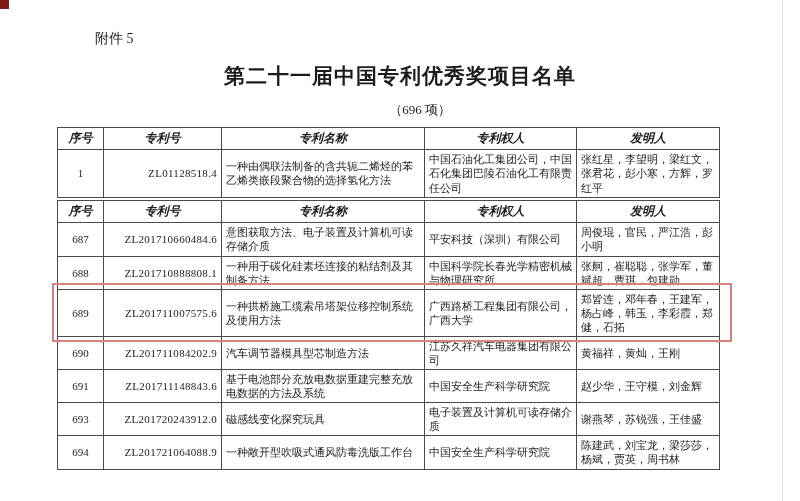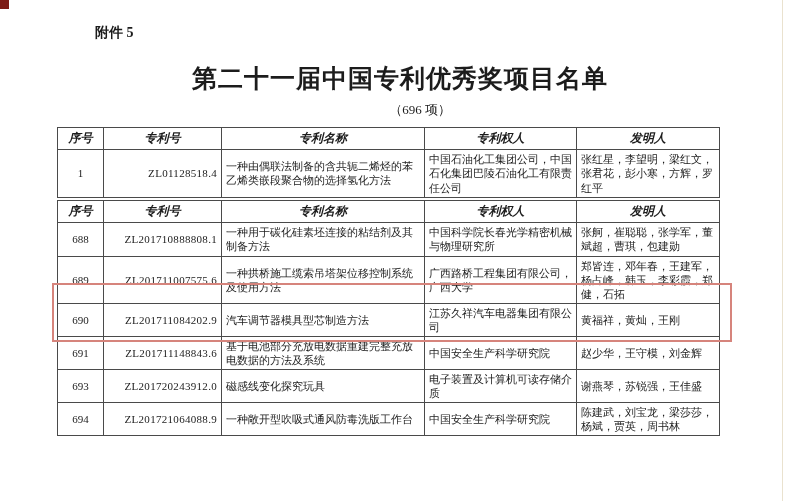--- a/index.html
+++ b/index.html
@@ -3,23 +3,23 @@
 <meta charset="utf-8">
 <style>
   html,body{margin:0;padding:0;background:#ffffff;}
   #page{
     position:relative;width:800px;height:501px;overflow:hidden;
     background:#ffffff;color:#1c1c1c;
     font-family:"Liberation Serif","DejaVu Serif",serif;
   }
   #corner-marker{position:absolute;left:0;top:0;width:9px;height:9px;background:#7d1b16;}
   #page-edge-line{position:absolute;left:782px;top:0;width:1px;height:501px;background:#eae2cf;}
-  #attachment-label{position:absolute;left:95px;top:24px;font-size:14px;font-weight:bold;}
+  #attachment-label{position:absolute;left:95px;top:30px;font-size:14px;font-weight:normal;}
   #doc-title{position:absolute;left:0;top:62px;width:800px;text-align:center;
-    font-size:25px;font-weight:bold;letter-spacing:1px;}
+    font-size:21px;font-weight:bold;letter-spacing:1px;}
   #doc-subtitle{position:absolute;left:0;top:101px;width:800px;text-align:center;font-size:13px;margin-left:20px;}
   table.patent-table{
     position:absolute;left:57px;width:662px;border-collapse:collapse;table-layout:fixed;
     font-size:11px;line-height:1.28;
   }
   #table-1{top:127px;}
   #table-2{top:200px;}
   .patent-table th,.patent-table td{
     border:1px solid #4a4a4a;padding:2px 4px;vertical-align:middle;
     overflow:hidden;word-break:break-all;
@@ -91,20 +91,27 @@
         <tr>
           <th>序号</th>
           <th>专利号</th>
           <th>专利名称</th>
           <th>专利权人</th>
           <th>发明人</th>
         </tr>
       </thead>
     <tbody>
         <tr>
+          <td class="c0">687</td>
+          <td class="c1">ZL201710660484.6</td>
+          <td class="c2">意图获取方法、电子装置及计算机可读存储介质</td>
+          <td class="c3">平安科技（深圳）有限公司</td>
+          <td class="c4">周俊琨，官民，严江浩，彭小明</td>
+        </tr>
+        <tr>
           <td class="c0">688</td>
           <td class="c1">ZL201710888808.1</td>
           <td class="c2">一种用于碳化硅素坯连接的粘结剂及其制备方法</td>
           <td class="c3">中国科学院长春光学精密机械与物理研究所</td>
           <td class="c4">张舸，崔聪聪，张学军，董斌超，曹琪，包建勋</td>
         </tr>
         <tr class="highlight">
           <td class="c0">689</td>
           <td class="c1">ZL201711007575.6</td>
           <td class="c2">一种拱桥施工缆索吊塔架位移控制系统及使用方法</td>

